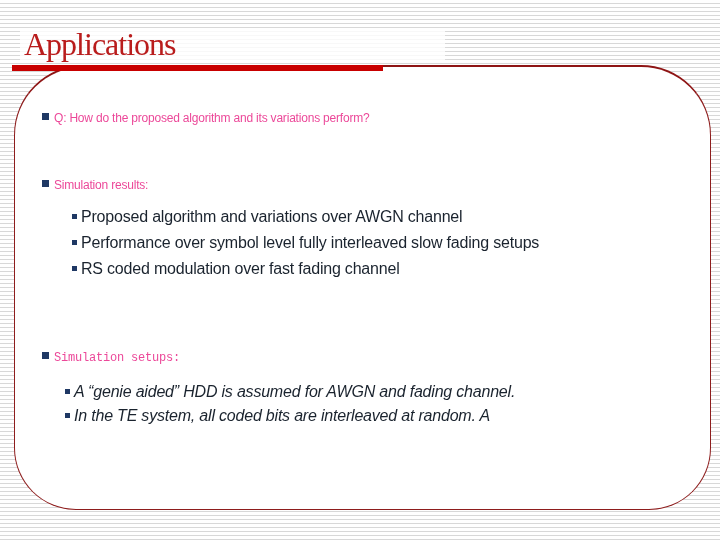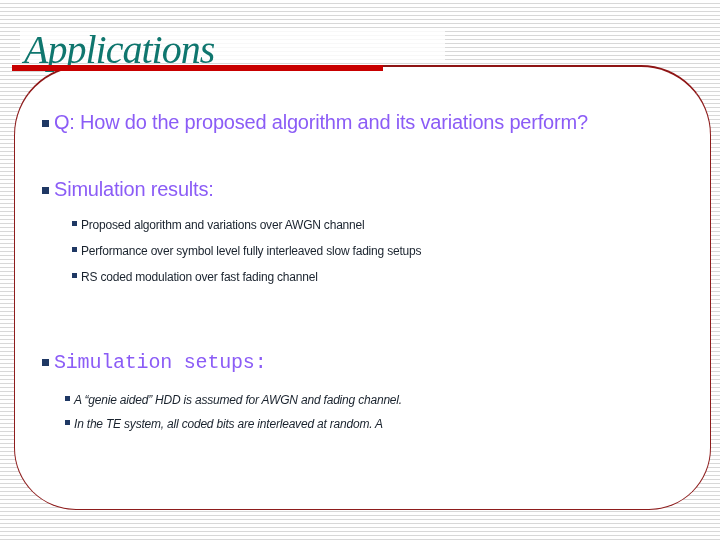--- a/index.html
+++ b/index.html
@@ -28,25 +28,24 @@
     width: 425px;
     height: 32px;
     background: rgba(255,255,255,0.82);
   }
 
   .slide-title {
     position: absolute;
     left: 24px;
     top: 26px;
     font-family: "Liberation Serif", serif;
-    font-size: 40px;
+    font-size: 32px;
     letter-spacing: -1px;
-    color: #0f766e;
+    color: #b91c1c;
     white-space: nowrap;
-    font-style: italic;
   }
 
   
   .content-frame {
     position: absolute;
     left: 14px;
     top: 65px;
     width: 697px;
     height: 445px;
     box-sizing: border-box;
@@ -61,31 +60,30 @@
     position: absolute;
     left: 12px;
     top: 65px;
     width: 371px;
     height: 6px;
     background: #c80000;
   }
 
   .l1 {
     position: absolute;
-    font-size: 20px;
+    font-size: 12px;
     letter-spacing: -0.2px;
-    color: #8b5cf6;
+    color: #ec4899;
     white-space: nowrap;
   }
   .l2-list {
     position: absolute;
-    font-size: 12px;
+    font-size: 16px;
     letter-spacing: -0.2px;
     color: #1a232e;
-    margin-top: 8px;
   }
   .l2-item { white-space: nowrap; }
   .results-list .l2-item { line-height: 26px; }
   .setups-list .l2-item { line-height: 24px; white-space: normal; font-style: italic; }
 
   .bullet-sq {
     display: inline-block;
     width: 7px;
     height: 7px;
     background: #1f3864;

